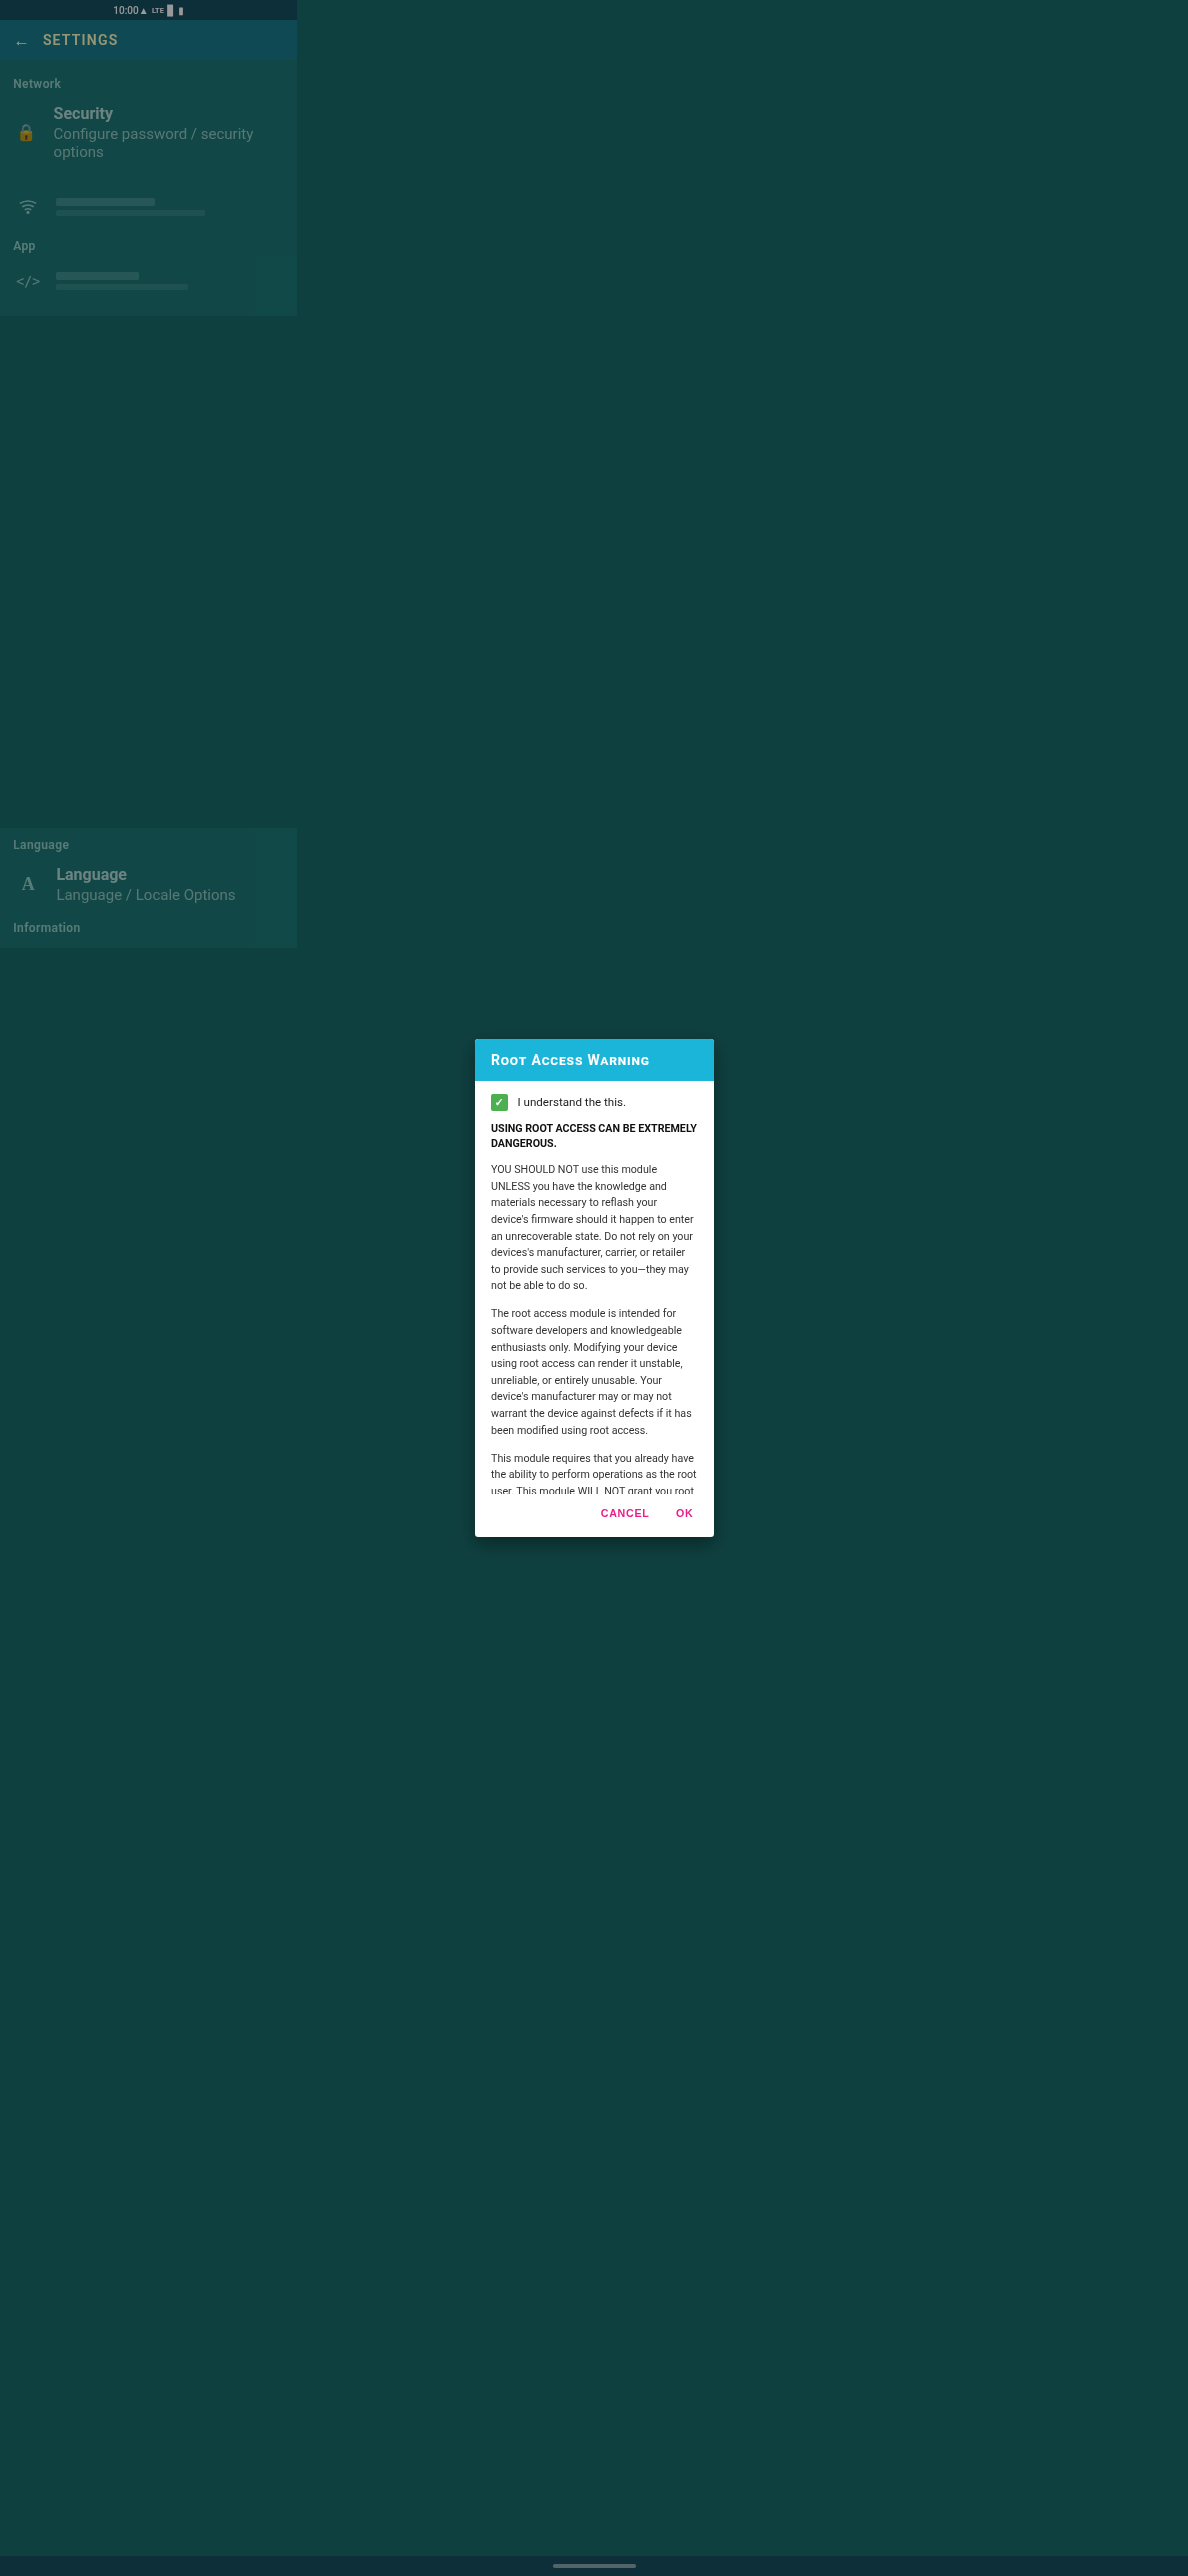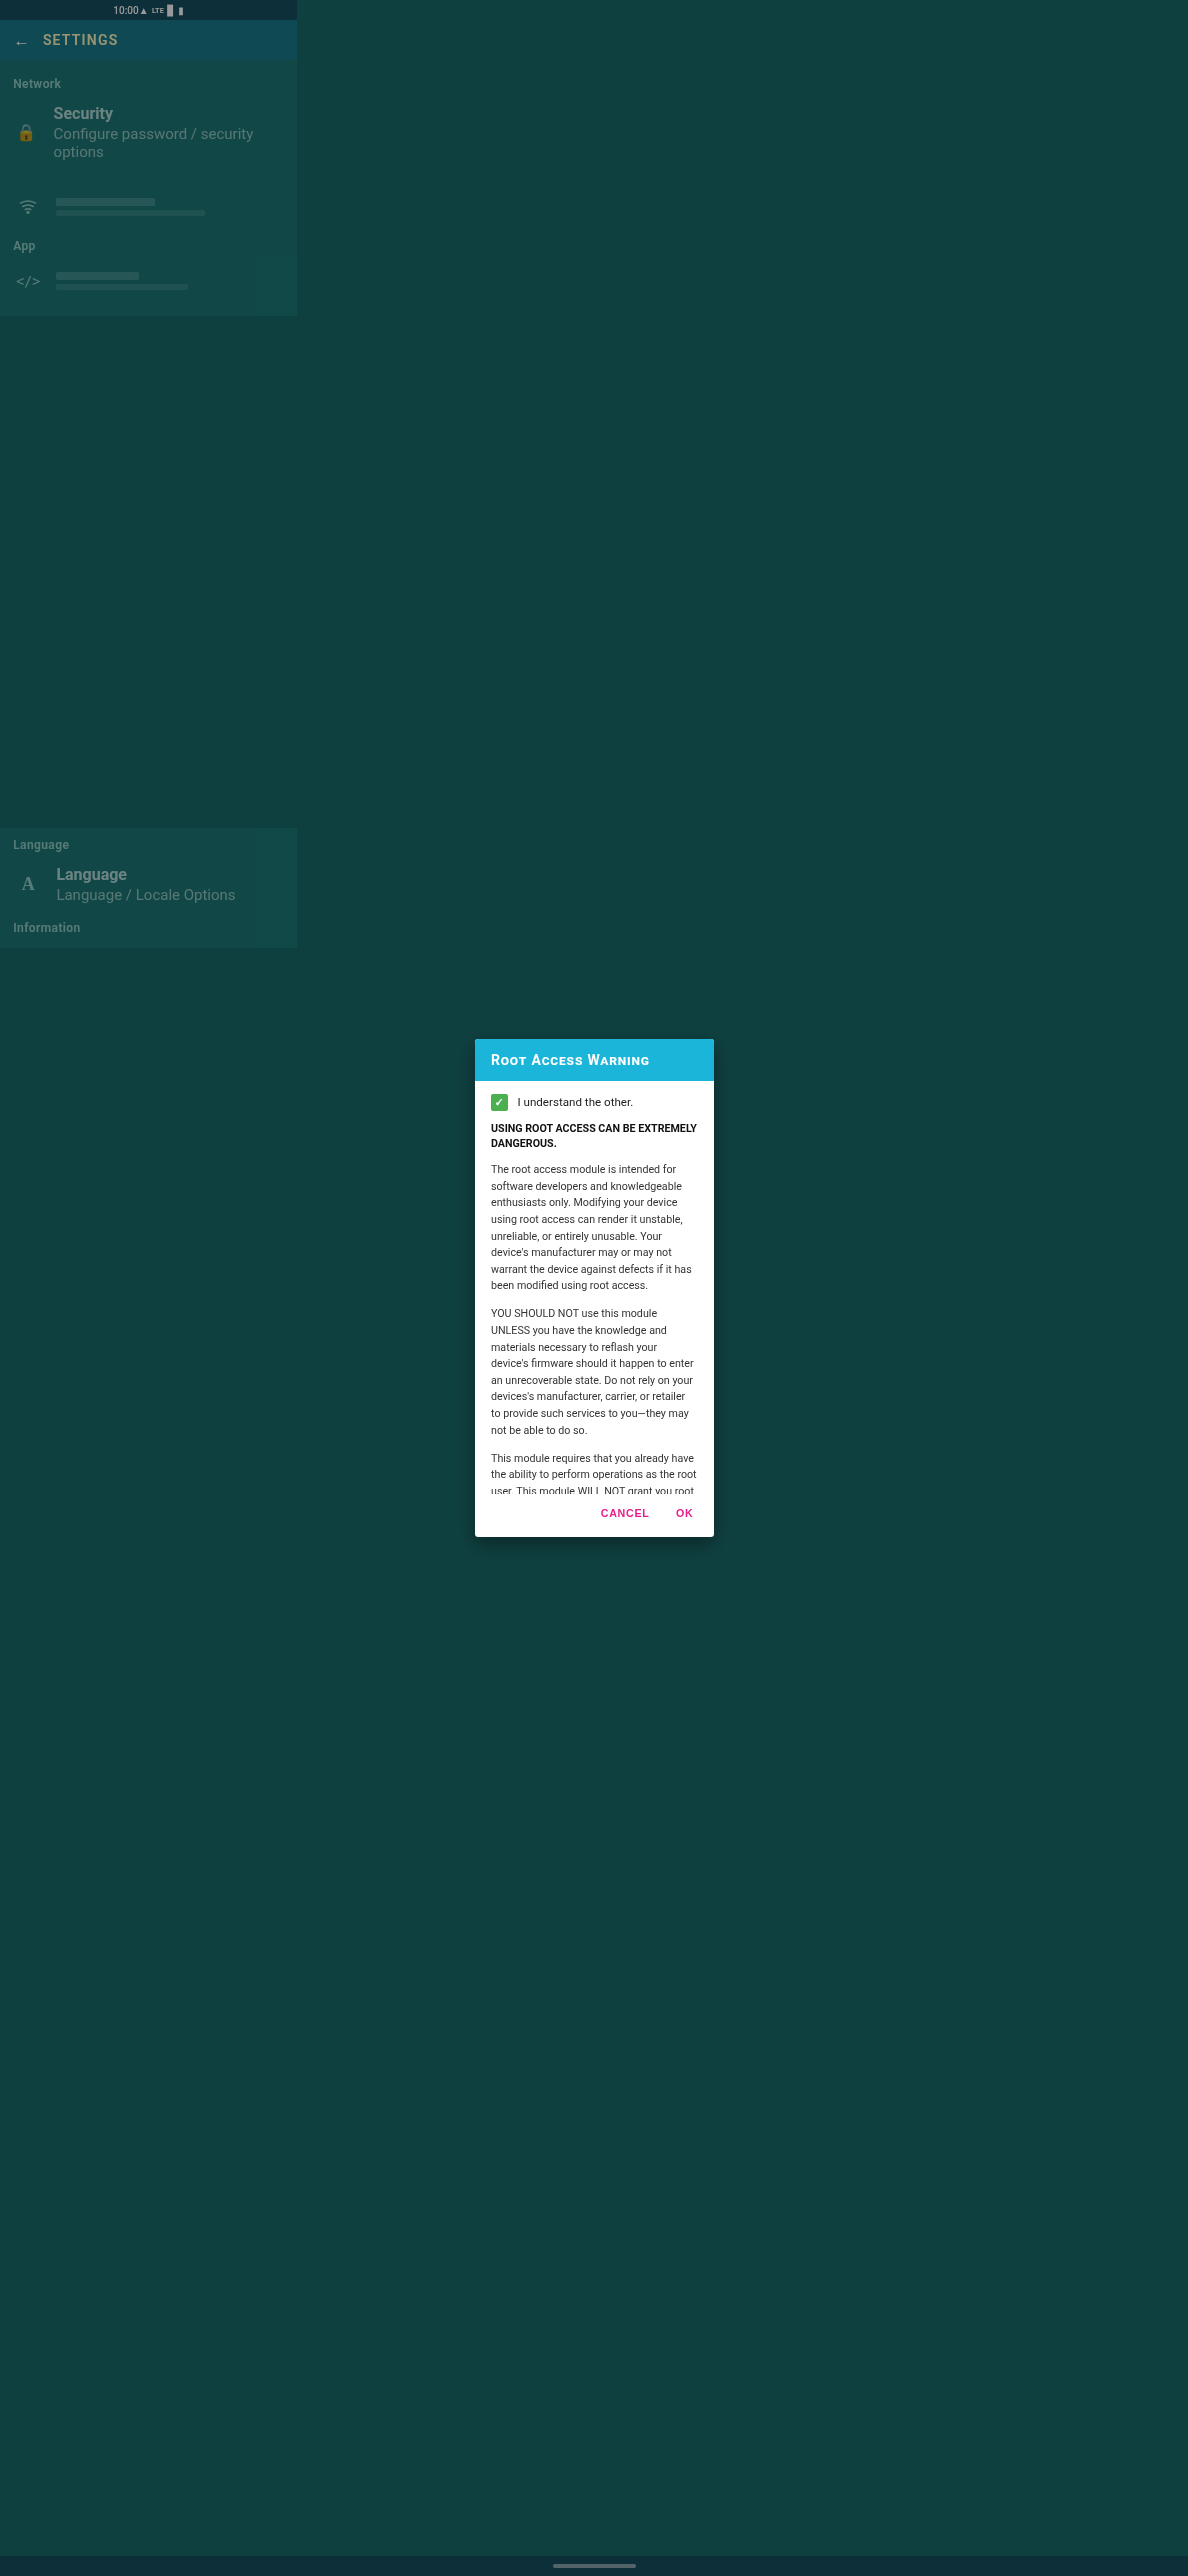--- a/index.html
+++ b/index.html
@@ -290,27 +290,27 @@
     <div class="dialog-header">
       <div class="dialog-title">Root Access Warning</div>
     </div>
 
     <div class="dialog-body">
 
       <div class="checkbox-row">
         <div class="checkbox">
           <span class="checkbox-check">✓</span>
         </div>
-        <span class="checkbox-label">I understand the other.</span>
+        <span class="checkbox-label">I understand the this.</span>
       </div>
 
       <div class="warning-heading">USING ROOT ACCESS CAN BE EXTREMELY DANGEROUS.</div>
 
+      <div class="warning-paragraph">YOU SHOULD NOT use this module UNLESS you have the knowledge and materials necessary to reflash your device's firmware should it happen to enter an unrecoverable state. Do not rely on your devices's manufacturer, carrier, or retailer to provide such services to you—they may not be able to do so.</div>
       <div class="warning-paragraph">The root access module is intended for software developers and knowledgeable enthusiasts only. Modifying your device using root access can render it unstable, unreliable, or entirely unusable. Your device's manufacturer may or may not warrant the device against defects if it has been modified using root access.</div>
-      <div class="warning-paragraph">YOU SHOULD NOT use this module UNLESS you have the knowledge and materials necessary to reflash your device's firmware should it happen to enter an unrecoverable state. Do not rely on your devices's manufacturer, carrier, or retailer to provide such services to you—they may not be able to do so.</div>
       <div class="warning-paragraph">This module requires that you already have the ability to perform operations as the root user. This module WILL NOT grant you root access if such access has not already been enabled on the device using other software.</div>
 
     </div>
 
     <div class="dialog-actions">
       <button class="dialog-btn">CANCEL</button>
       <button class="dialog-btn">OK</button>
     </div>
 
   </div>

